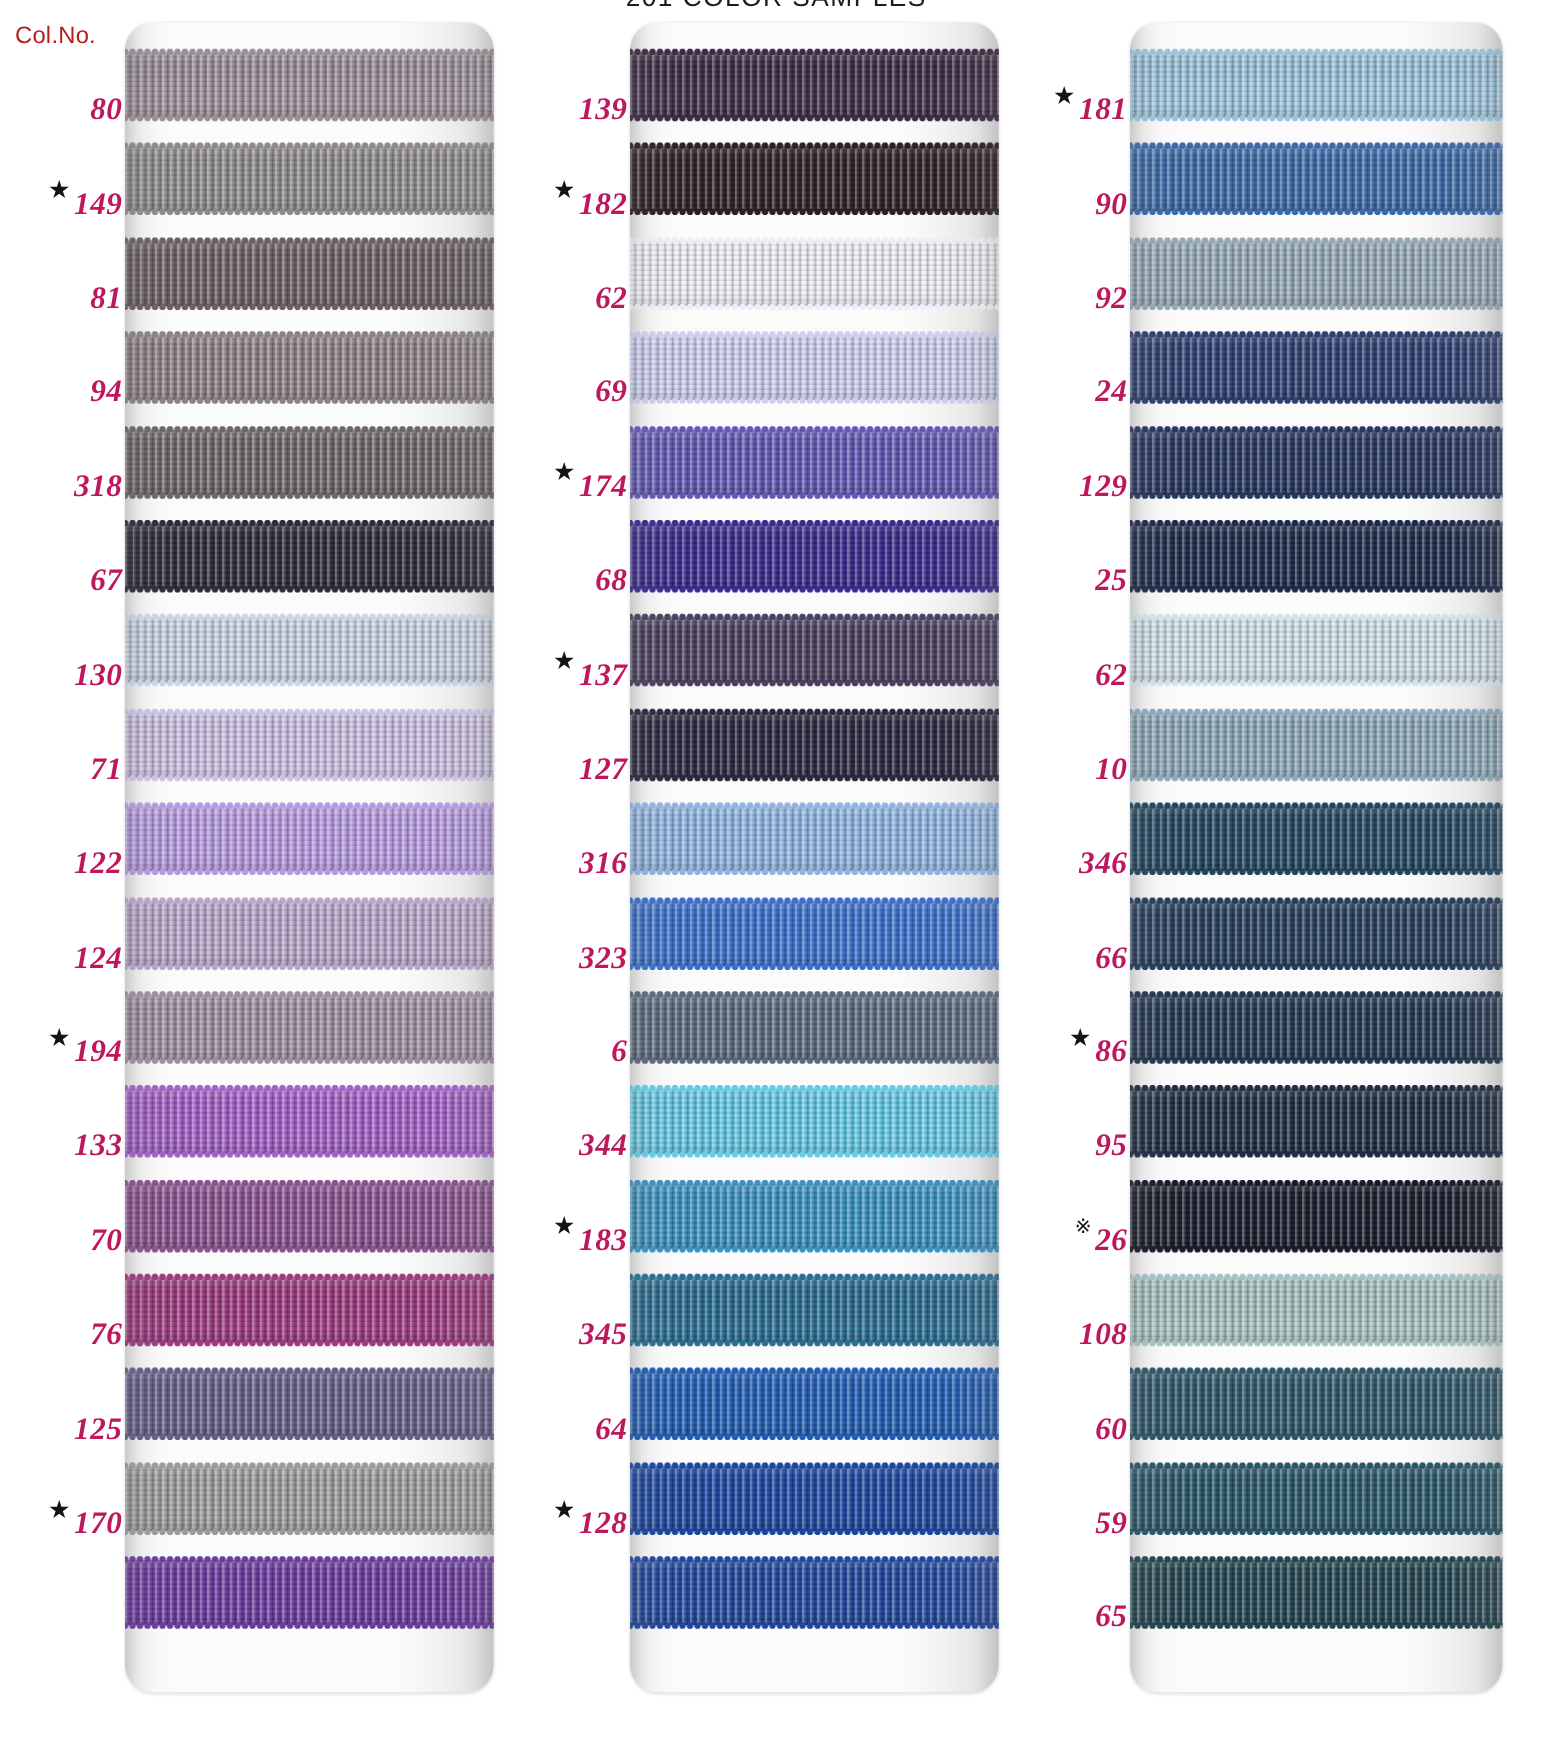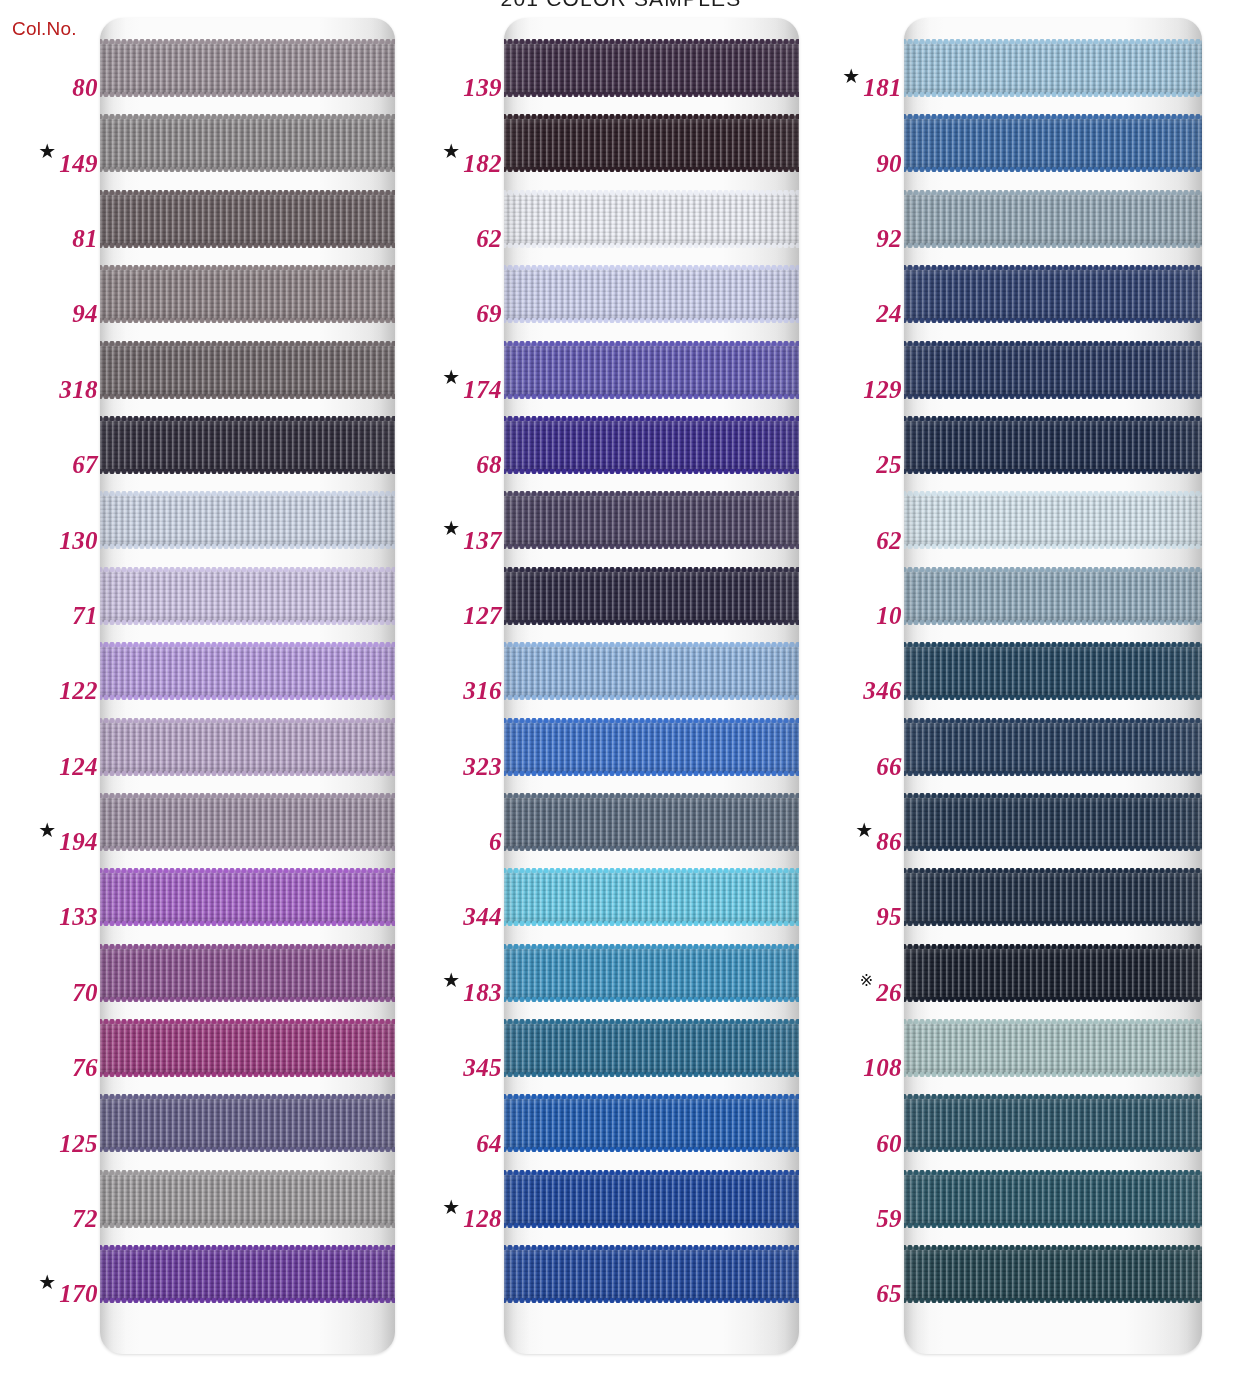--- a/index.html
+++ b/index.html
@@ -239,24 +239,20 @@
         </div>
         <div class="label-row">
           <span class="mark empty">★</span>
           <span class="colnum">76</span>
         </div>
         <div class="label-row">
           <span class="mark empty">★</span>
           <span class="colnum">125</span>
         </div>
         <div class="label-row">
-          <span class="mark empty">★</span>
-          <span class="colnum">72</span>
-        </div>
-        <div class="label-row">
           <span class="mark">★</span>
           <span class="colnum">170</span>
         </div>
       </div>
     <div class="card">
         <div class="band-slot">
           <div class="band" style="--c: #9a8f97;">
             <div class="weave"></div>
             <div class="edge top"></div>
             <div class="edge bottom"></div>

